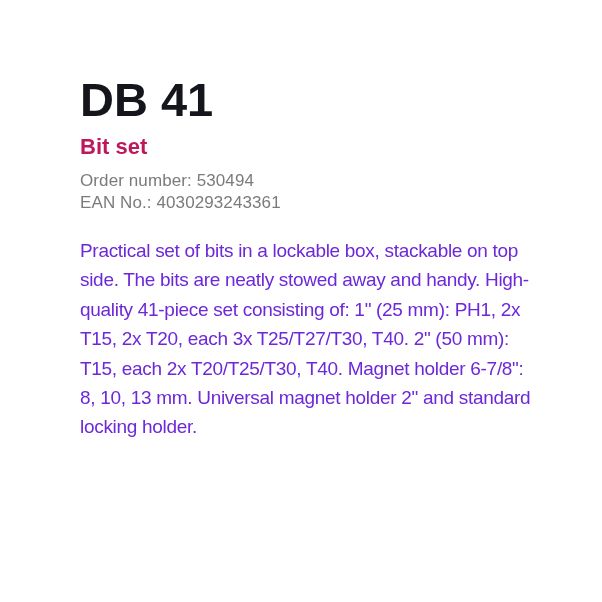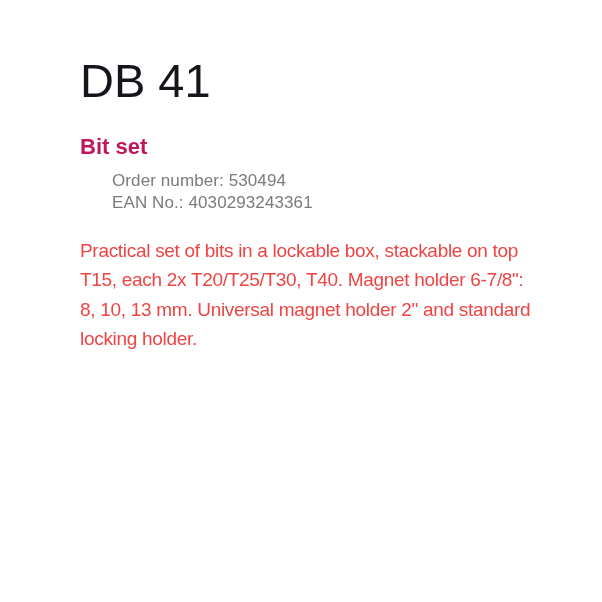--- a/index.html
+++ b/index.html
@@ -12,25 +12,25 @@
     width: 602px;
     height: 602px;
     background: #ffffff;
     overflow: hidden;
     font-family: "Liberation Sans", sans-serif;
     -webkit-font-smoothing: antialiased;
   }
   .product-model {
     position: absolute;
     left: 80px;
-    top: 57px;
+    top: 76px;
     margin: 0;
     font-size: 47px;
     line-height: 47px;
-    font-weight: 400;
+    font-weight: 700;
     color: #14161b;
     white-space: nowrap;
   }
   .product-name {
     position: absolute;
     left: 80px;
     top: 136px;
     margin: 0;
     font-size: 22px;
     line-height: 22px;
@@ -43,31 +43,30 @@
     left: 80px;
     top: 170px;
     font-size: 17px;
     line-height: 21.5px;
     font-weight: 400;
     color: #7b7b7b;
     letter-spacing: 0.1px;
   }
   .meta-line {
     white-space: nowrap;
-    margin-left: 32px;
   }
   .product-description {
     position: absolute;
     left: 80px;
     top: 236px;
     margin: 0;
     font-size: 19px;
     line-height: 29.4px;
     font-weight: 400;
-    color: #ef4444;
+    color: #6d28d9;
     letter-spacing: -0.3px;
   }
   .desc-line {
     white-space: nowrap;
   }
 </style>
 </head>
 <body>
 
 <div class="page">
@@ -82,18 +81,21 @@
       <span>530494</span>
     </div>
     <div class="meta-line">
       <span>EAN No.:</span>
       <span>4030293243361</span>
     </div>
   </div>
 
   <div class="product-description">
     <div class="desc-line">Practical set of bits in a lockable box, stackable on top</div>
+    <div class="desc-line">side. The bits are neatly stowed away and handy. High-</div>
+    <div class="desc-line">quality 41-piece set consisting of: 1" (25 mm): PH1, 2x</div>
+    <div class="desc-line">T15, 2x T20, each 3x T25/T27/T30, T40. 2" (50 mm):</div>
     <div class="desc-line">T15, each 2x T20/T25/T30, T40. Magnet holder 6-7/8":</div>
     <div class="desc-line">8, 10, 13 mm. Universal magnet holder 2" and standard</div>
     <div class="desc-line">locking holder.</div>
   </div>
 
 </div>
 
 </body></html>

